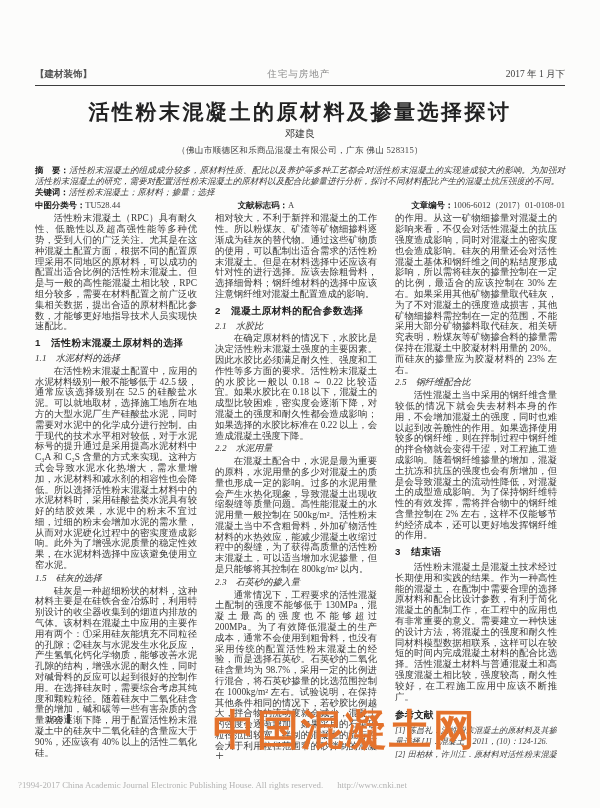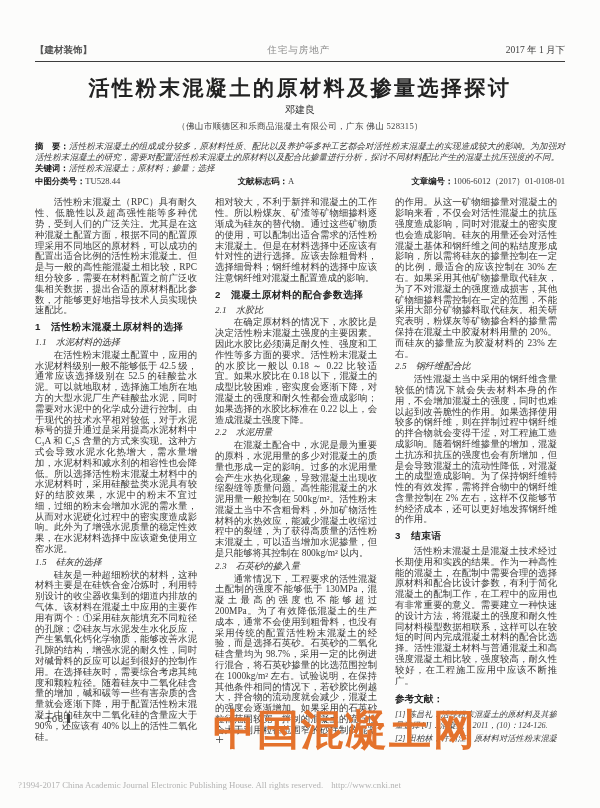--- a/index.html
+++ b/index.html
@@ -9,21 +9,21 @@
     margin:0 auto;
     background:#fcfcfb;
     font-family:"Liberation Serif", serif;
     color:#3a3a3a;
     overflow:hidden;
   }
   .inner{margin:0 35px;}
   
   .journal-header{
     display:flex;justify-content:space-between;align-items:flex-end;
-    padding-top:44px;font-size:9.5px;color:#4a4a4a;
+    padding-top:68px;font-size:9.5px;color:#4a4a4a;
   }
   .journal-header .jh-left{font-weight:bold;color:#555;}
   .journal-header .jh-center{color:#8a8a8a;letter-spacing:1px;}
   .journal-header .jh-right{color:#3c3c3c;}
   .header-rule{border-bottom:1.6px solid #3d3d3d;margin-top:4px;}
   
   .paper-title{
     text-align:center;font-size:21px;font-weight:bold;color:#222;
     letter-spacing:2.5px;margin:12px 0 0 0;
     font-family:"Liberation Serif", serif;
@@ -31,21 +31,21 @@
   .paper-author{text-align:center;font-size:10px;color:#333;margin-top:1px;}
   .paper-affiliation{text-align:center;font-size:8.6px;color:#444;margin-top:4px;letter-spacing:.3px;}
   
   .meta{margin-top:8px;font-size:8.6px;line-height:10.6px;text-align:justify;color:#3a3a3a;}
   .meta .lbl{font-weight:bold;color:#222;font-family:"Liberation Sans", sans-serif;font-size:8.4px;}
   .meta .kai{font-style:italic;}
   .meta-row{display:flex;justify-content:space-between;margin-top:2px;gap:23px;}
   .meta-row span{white-space:nowrap;}
   
   .body-cols{
-    display:flex;gap:18px;margin-top:11px;height:546px;overflow:hidden;
+    display:flex;gap:18px;margin-top:3px;height:546px;overflow:hidden;
   }
   .col{
     width:162px;flex:0 0 162px;
     font-size:9.4px;line-height:10.8px;text-align:justify;
     color:#383838;overflow:hidden;
   }
   .col p{margin:0;}
   .col .para{text-indent:2em;}
   .col .para-cont{text-indent:0;}
   .col .sec-h{
@@ -74,21 +74,21 @@
     font-size:42px;font-weight:bold;letter-spacing:2px;
     font-family:"Liberation Sans", sans-serif;
     white-space:nowrap;z-index:5;
   }
   
   .copyright-footer{
     position:absolute;left:18px;top:780px;width:570px;
     font-size:8.8px;color:#b3b3b3;font-family:"Liberation Serif", serif;
     white-space:nowrap;
   }
-  .copyright-footer .url{margin-left:8px;}
+  .copyright-footer .url{margin-left:14px;}
 </style>
 </head>
 <body>
 
 <div class="page">
   <div class="inner">
     <div class="journal-header">
       <span class="jh-left">【建材装饰】</span>
       <span class="jh-center">住宅与房地产</span>
       <span class="jh-right">2017 年 1 月下</span>

